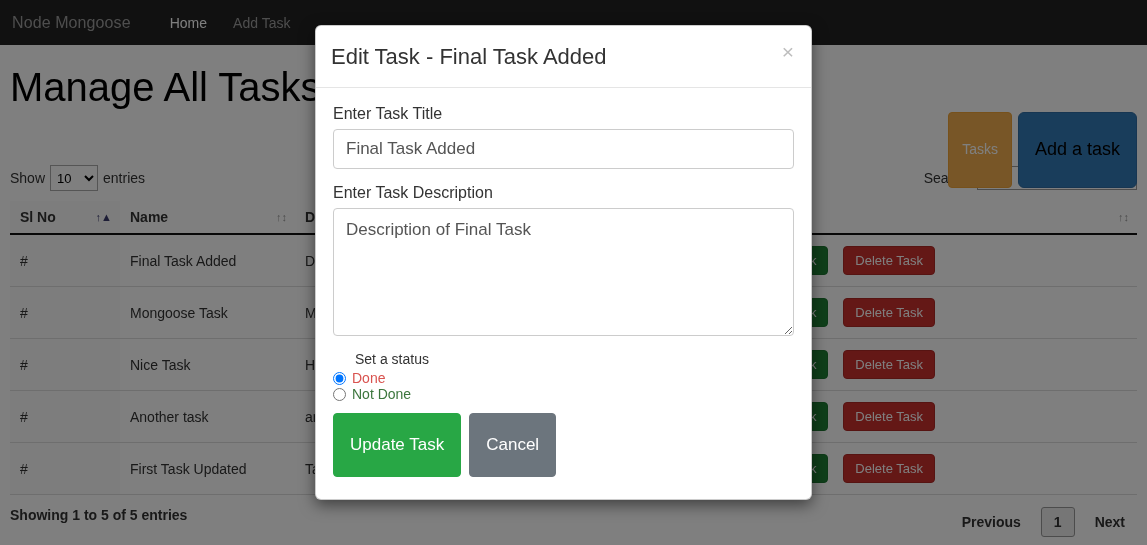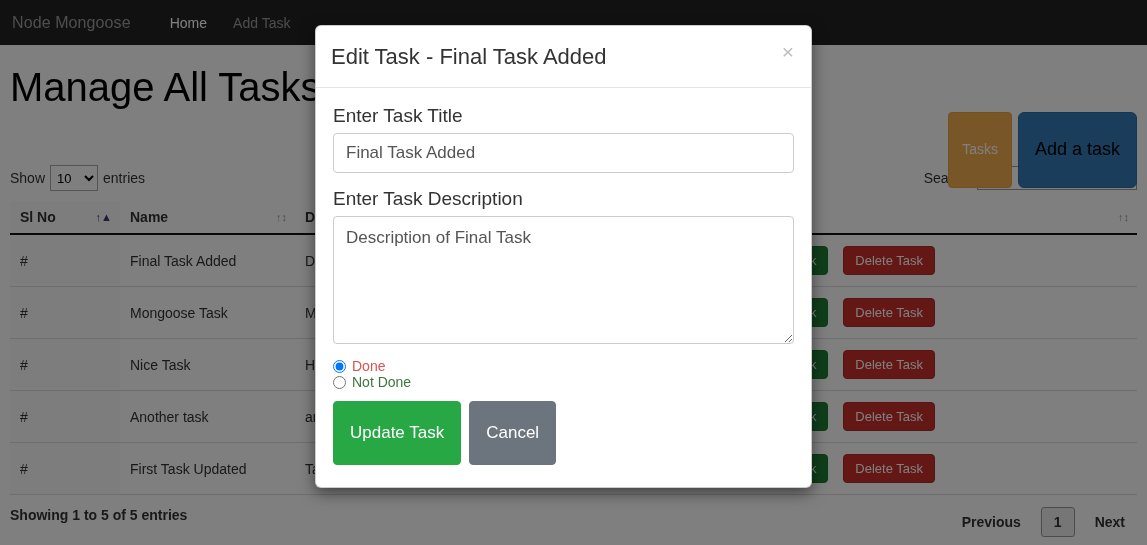--- a/index.html
+++ b/index.html
@@ -239,21 +239,21 @@
     color: #888;
     opacity: .55;
     cursor: pointer;
     line-height: 1;
     padding: 0 2px;
     font-family: inherit;
   }
   .modal-body { padding: 17px 17px 8px 17px; }
   .form-label {
     display: block;
-    font-size: 19px;
+    font-size: 16px;
     color: #333;
     margin-bottom: 6px;
     font-weight: normal;
   }
   .form-control {
     display: block;
     width: 100%;
     font-family: inherit;
     font-size: 17px;
     color: #555;
@@ -457,20 +457,21 @@
   </div>
   <div class="modal-body">
     <div class="form-group">
       <label class="form-label">Enter Task Title</label>
       <input type="text" class="form-control" value="Final Task Added" style="">
     </div>
     <div class="form-group">
       <label class="form-label">Enter Task Description</label>
       <textarea class="form-control" style="">Description of Final Task</textarea>
     </div>
+    <span class="status-label">Set a status</span>
     <div class="radio-row">
       <input type="radio" name="status" checked="" style="">
       <span class="radio-done">Done</span>
     </div>
     <div class="radio-row">
       <input type="radio" name="status" style="">
       <span class="radio-notdone">Not Done</span>
     </div>
     <div class="modal-actions">
       <button class="btn-update">Update Task</button>

